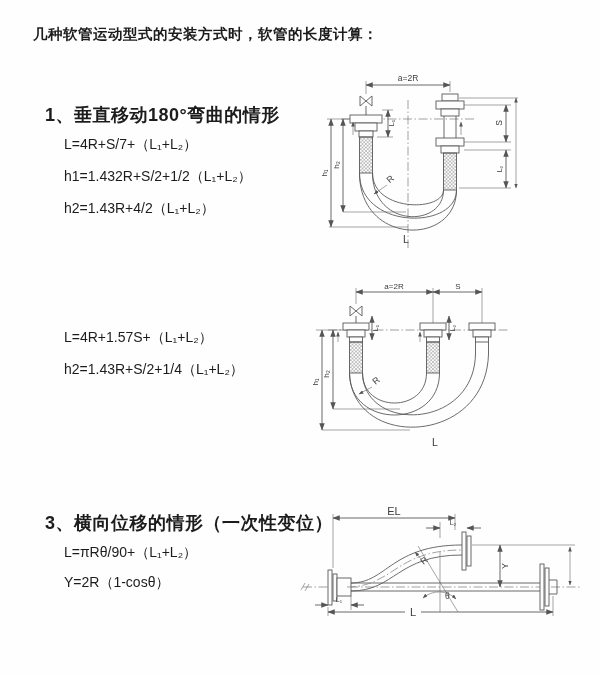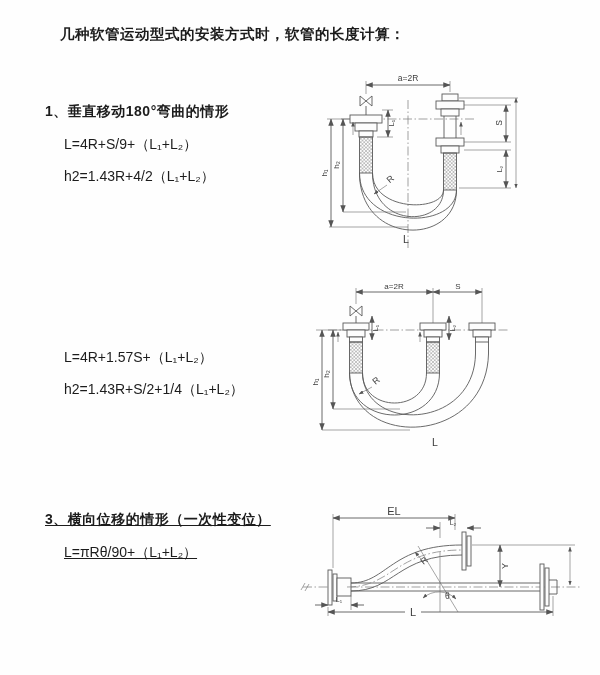--- a/index.html
+++ b/index.html
@@ -1,53 +1,55 @@
 <!DOCTYPE html>
 <html><head>
 <meta charset="utf-8">
 <style>
   html,body{margin:0;padding:0;background:#ffffff;}
   #page{
     position:relative;width:600px;height:675px;background:#fefefe;
     font-family:"Liberation Sans","DejaVu Sans",sans-serif;color:#1c1c1c;
     overflow:hidden;border-right:1px solid #ececec;
   }
-  .title{position:absolute;left:33px;top:25px;font-size:14.5px;font-weight:700;letter-spacing:.5px;margin-left:27px;}
-  .sec-heading{position:absolute;font-size:14px;font-weight:700;letter-spacing:.5px;}
+  .title{position:absolute;left:33px;top:25px;font-size:14.5px;font-weight:700;letter-spacing:.5px;}
+  .sec-heading{position:absolute;font-size:18px;font-weight:700;letter-spacing:.5px;}
   .formulas{position:absolute;font-size:14px;font-weight:500;}
   .formulas .f{height:32px;line-height:32px;white-space:pre;}
-  .formulas.tight .f{height:30px;line-height:30px;text-decoration:underline;}
+  .formulas.tight .f{height:30px;line-height:30px;}
   svg{position:absolute;overflow:visible;}
   svg text{font-family:"Liberation Sans","DejaVu Sans",sans-serif;fill:#3c3c3c;stroke:none;}
   .ln{stroke:#5a5a5a;stroke-width:0.9;fill:none;}
   .thin{stroke:#6a6a6a;stroke-width:0.6;fill:none;}
   .cl{stroke:#7a7a7a;stroke-width:0.7;fill:none;stroke-dasharray:9 2.5 1.5 2.5;}
   .fl{fill:#fdfdfd;stroke:#5a5a5a;stroke-width:0.9;}
 </style>
 </head>
 <body>
 
 <div id="page">
 
   <div class="title">几种软管运动型式的安装方式时，软管的长度计算：</div>
 
   <div class="sec-heading" style="left:45px;top:103px;">1、垂直移动180°弯曲的情形</div>
   <div class="formulas" style="left:64px;top:128px;">
-    <div class="f">L=4R+S/9+（L₁+L₂）</div>
+    <div class="f">L=4R+S/7+（L₁+L₂）</div>
+    <div class="f">h1=1.432R+S/2+1/2（L₁+L₂）</div>
     <div class="f">h2=1.43R+4/2（L₁+L₂）</div>
   </div>
 
-  <div class="formulas" style="left:64px;top:321px;margin-top:20px;">
+  <div class="formulas" style="left:64px;top:321px;">
     <div class="f">L=4R+1.57S+（L₁+L₂）</div>
     <div class="f">h2=1.43R+S/2+1/4（L₁+L₂）</div>
   </div>
 
-  <div class="sec-heading" style="left:45px;top:511px;text-decoration:underline;">3、横向位移的情形（一次性变位）</div>
+  <div class="sec-heading" style="left:45px;top:511px;">3、横向位移的情形（一次性变位）</div>
   <div class="formulas tight" style="left:64px;top:537px;">
     <div class="f">L=πRθ/90+（L₁+L₂）</div>
+    <div class="f">Y=2R（1-cosθ）</div>
   </div>
 
   <svg style="left:303px;top:60px;" width="275" height="197" viewBox="0 0 275 197">
     <defs>
       <marker id="ar1" viewBox="0 0 8 6" refX="7.5" refY="3" markerWidth="8" markerHeight="6" orient="auto-start-reverse">
         <path d="M0,0 L8,3 L0,6 Z" fill="#555"></path>
       </marker>
       <pattern id="hb1" width="3.5" height="3.5" patternUnits="userSpaceOnUse">
         <path d="M0,0 L3.5,3.5 M3.5,0 L0,3.5" stroke="#8a8a8a" stroke-width="0.5"></path>
       </pattern>

